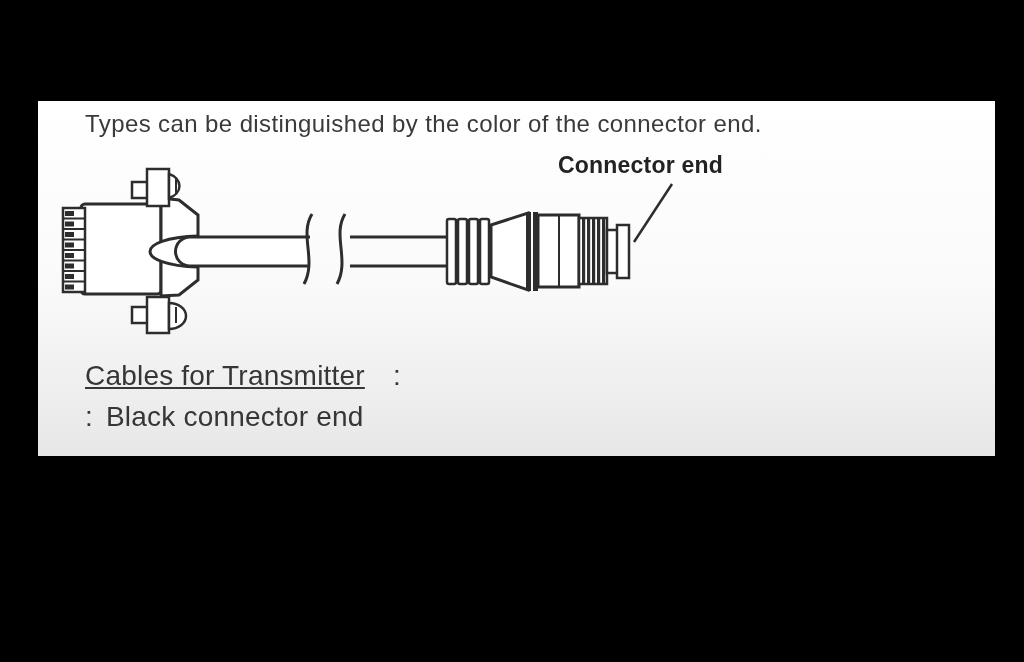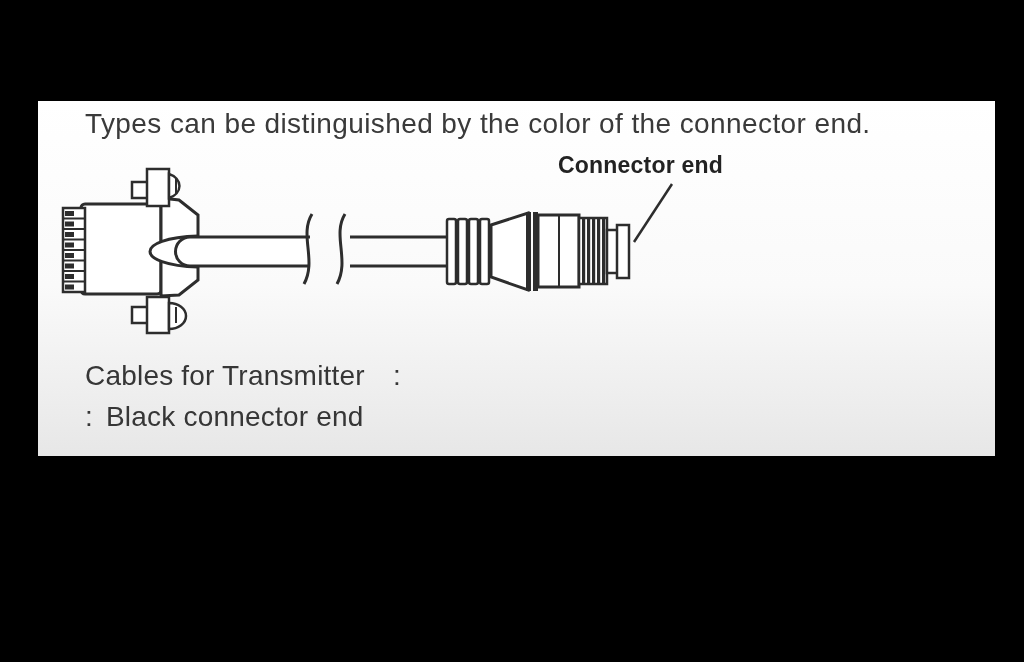--- a/index.html
+++ b/index.html
@@ -5,34 +5,34 @@
   html,body{margin:0;padding:0;background:#000;}
   body{width:1024px;height:662px;position:relative;overflow:hidden;
        font-family:"Liberation Sans","DejaVu Sans",sans-serif;}
   .screen{position:absolute;inset:0;background:#000;}
   .panel{
     position:absolute;left:38px;top:101px;width:957px;height:355px;
     background:linear-gradient(180deg,#ffffff 0%,#fafafa 52%,#efefef 80%,#e7e7e7 100%);
   }
   .title{
     position:absolute;left:47px;top:6px;width:900px;
-    font-size:28px;line-height:34px;letter-spacing:0.4px;color:#3a3a3a;
+    font-size:24px;line-height:34px;letter-spacing:0.4px;color:#3a3a3a;
     white-space:nowrap;
   }
   .diagram-svg{position:absolute;left:0;top:0;width:957px;height:355px;}
   .callout-text{
     font-family:"Liberation Sans","DejaVu Sans",sans-serif;
     font-weight:bold;font-size:23px;fill:#222222;letter-spacing:0.2px;
   }
   .legend{
     position:absolute;left:47px;top:254px;color:#363636;
     font-size:28px;line-height:41px;letter-spacing:0.2px;
   }
   .legend-row{display:flex;white-space:nowrap;}
-  .legend-label{display:inline-block;width:308px;}
+  .legend-label{display:inline-block;width:308px;text-decoration:underline;}
   .legend-colon{display:inline-block;}
   .legend-value{display:inline-block;margin-left:13px;}
   
   .ln{fill:none;stroke:#2d2d2d;}
   .fw{fill:#ffffff;stroke:#2d2d2d;}
   .fd{fill:#2d2d2d;stroke:none;}
 </style>
 </head>
 <body>
 

